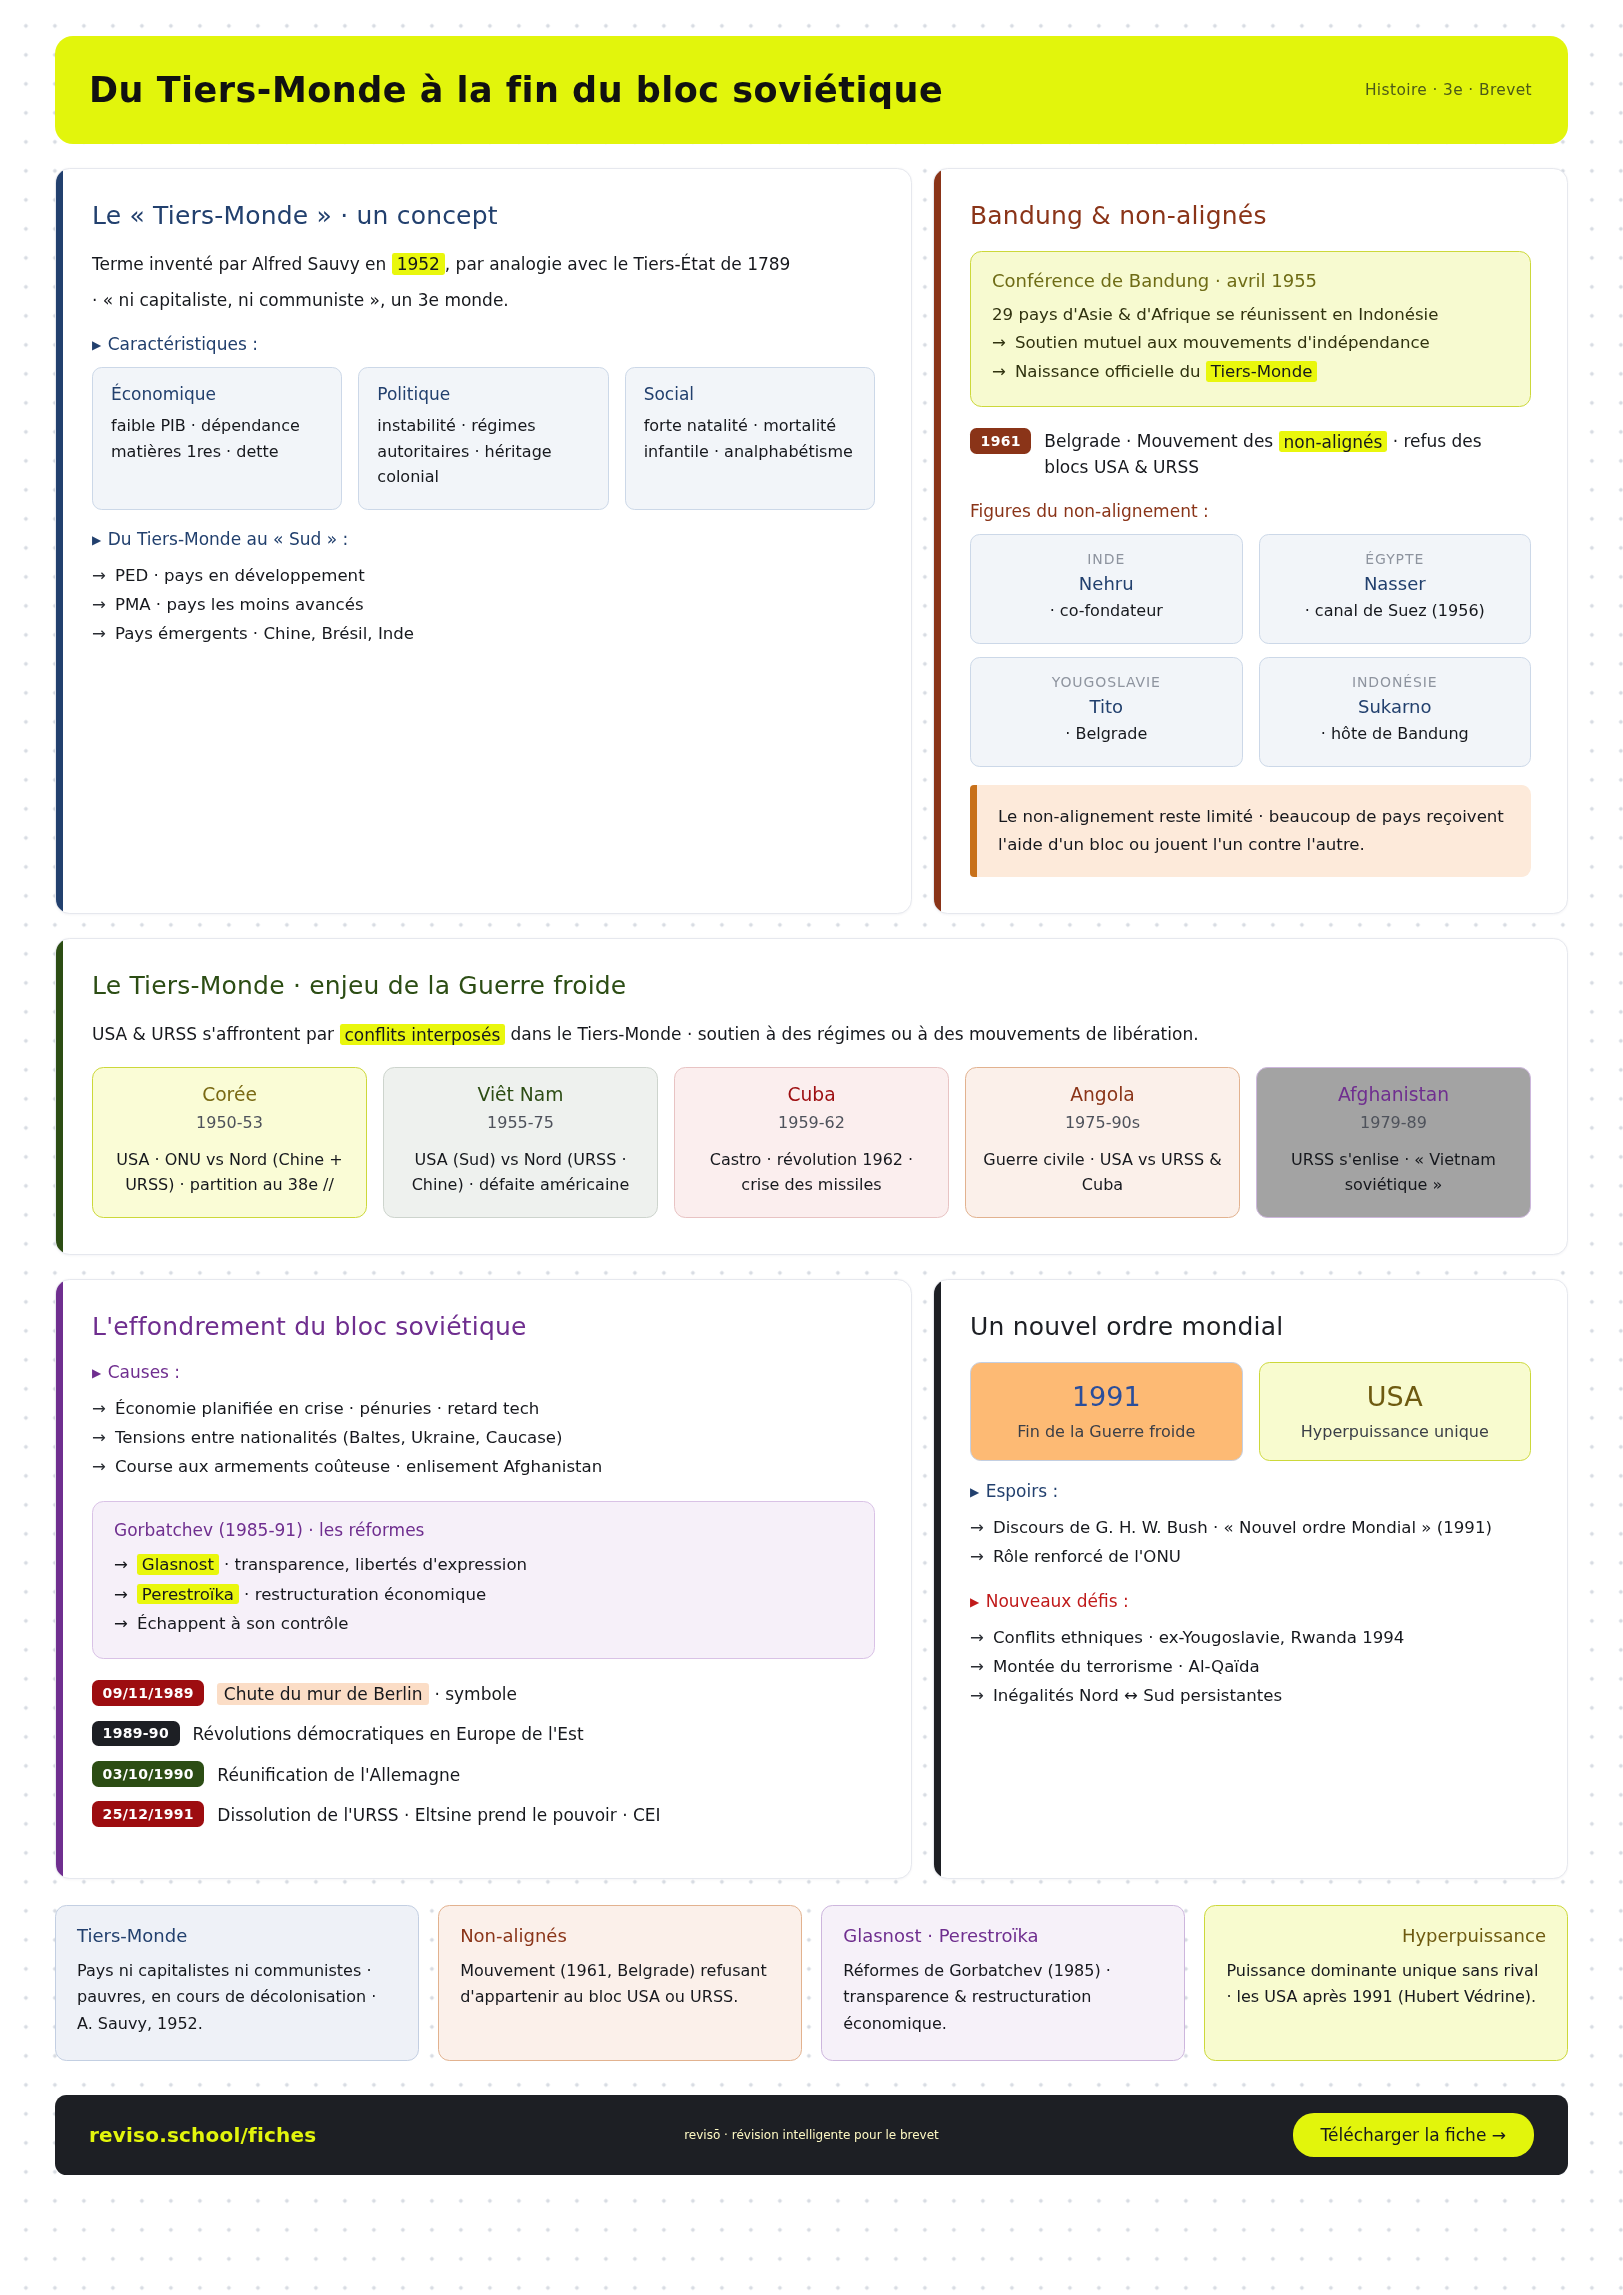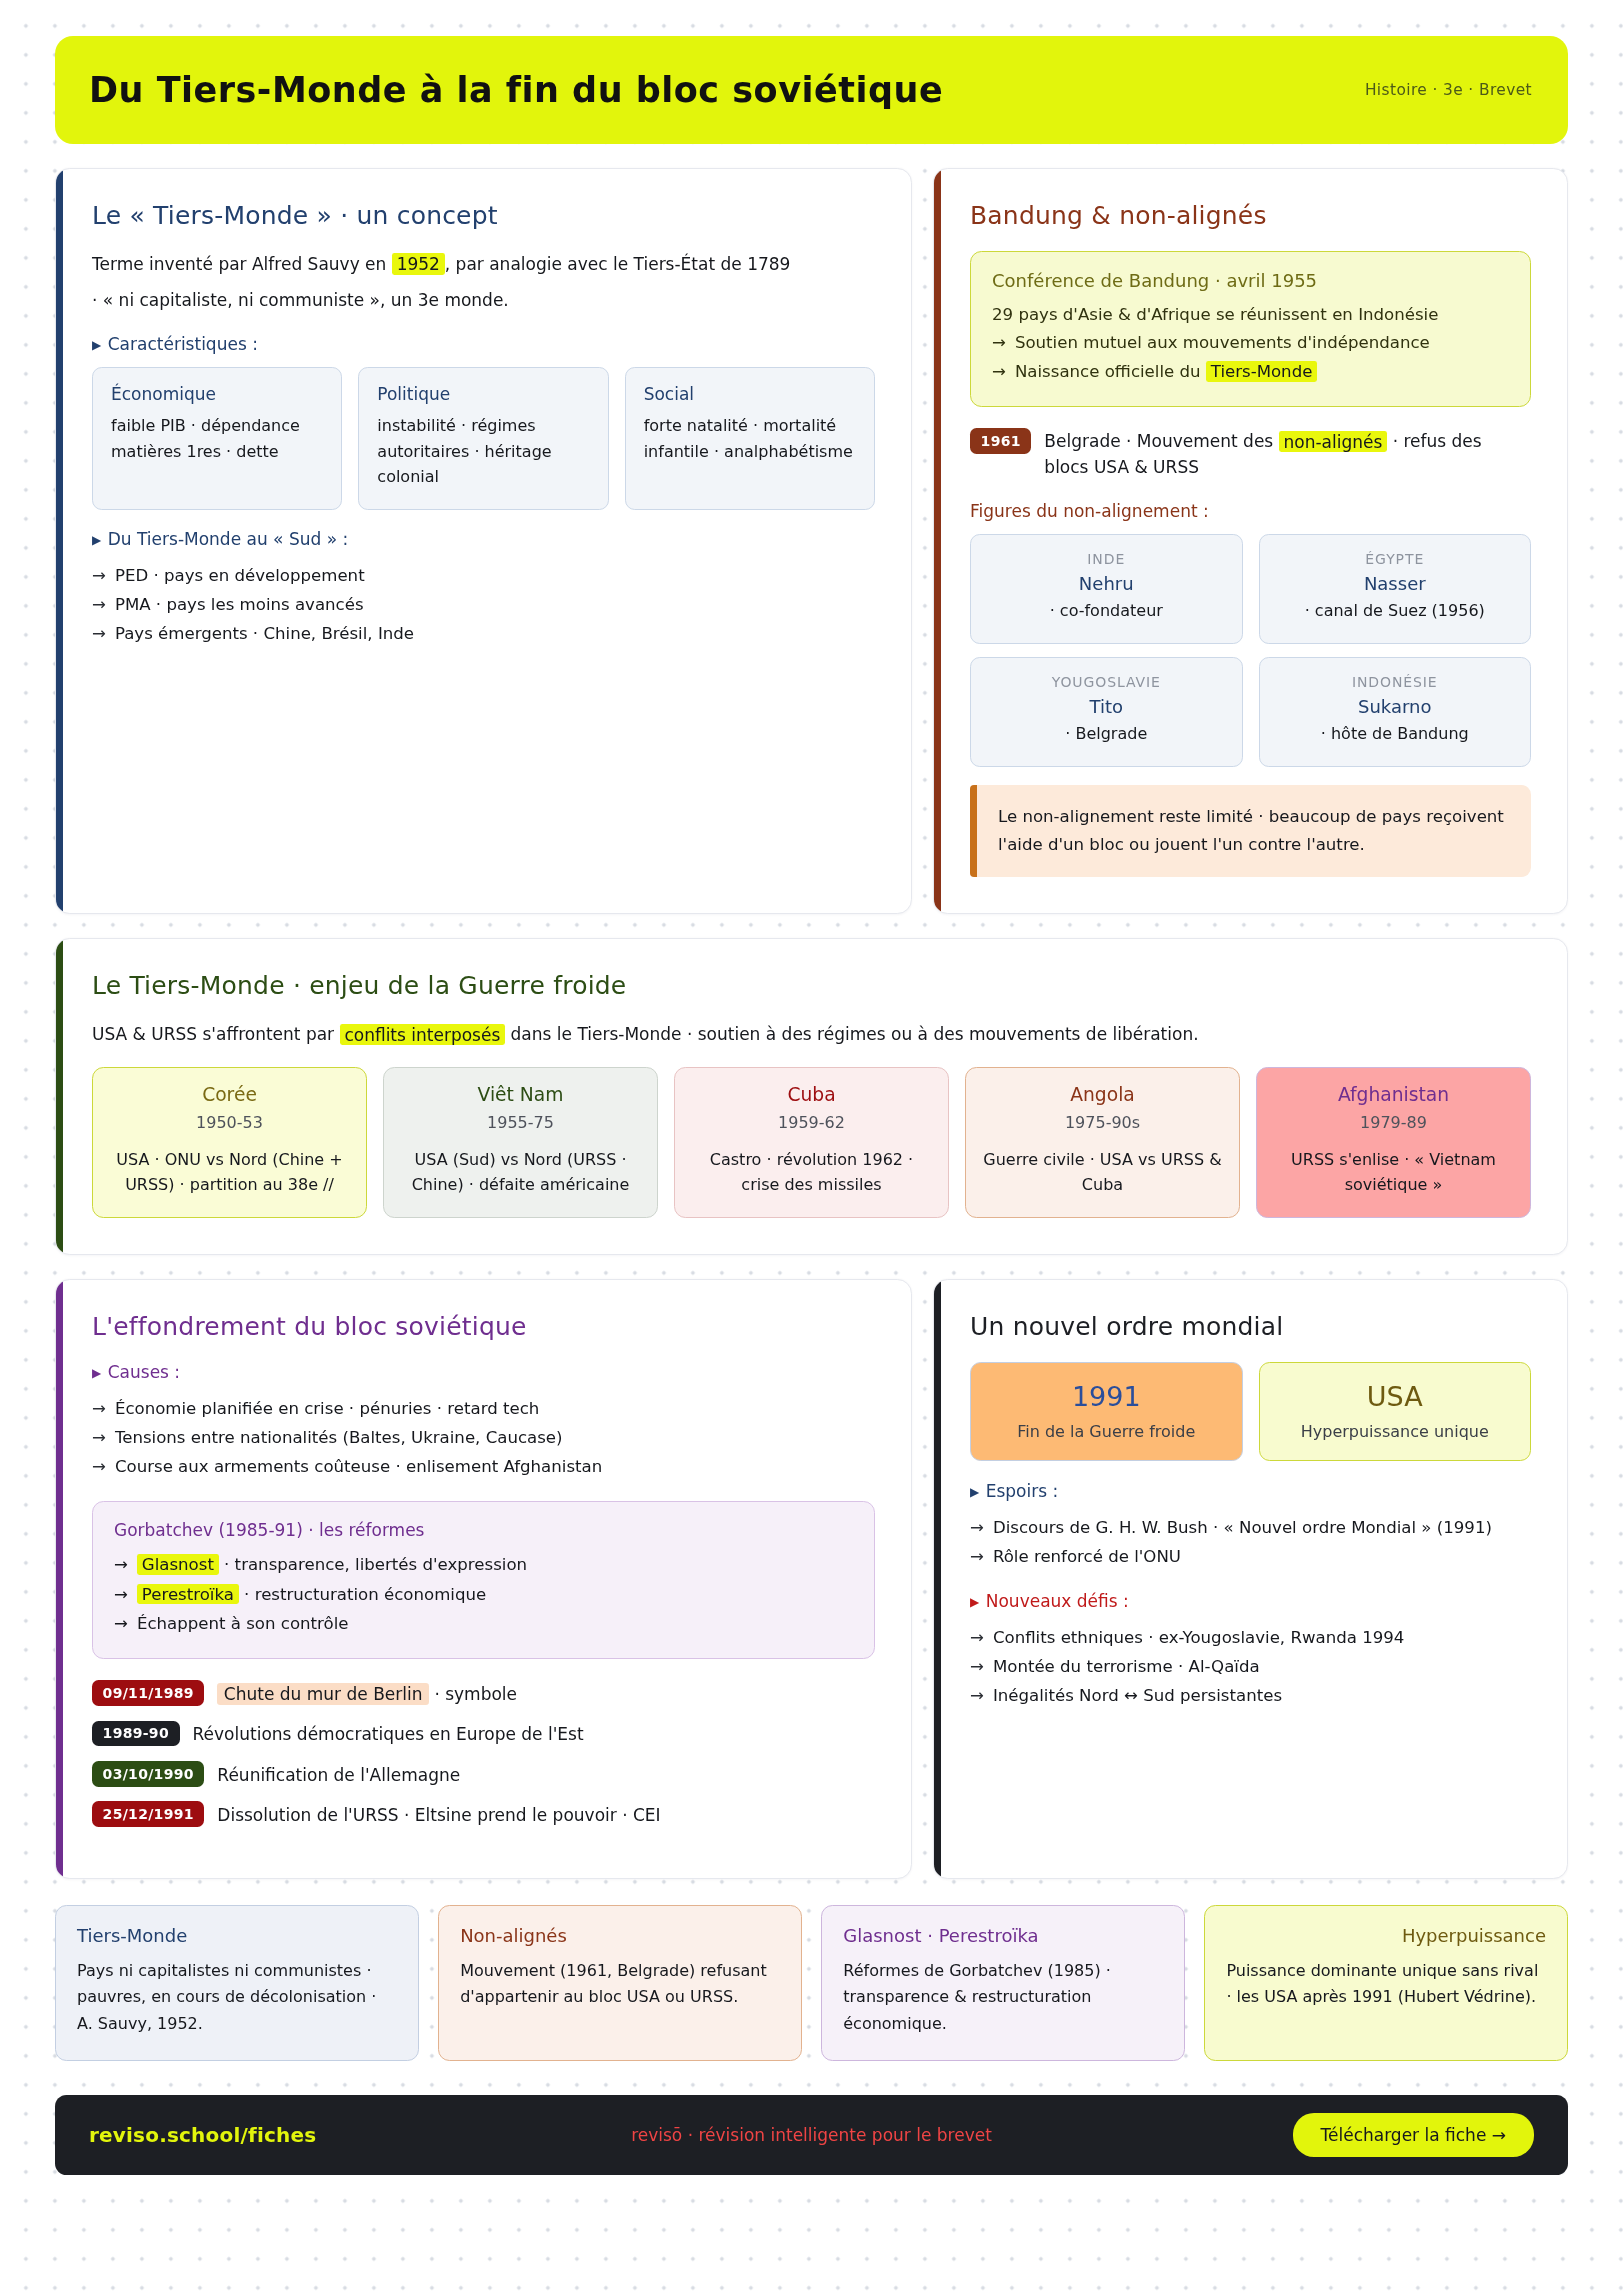--- a/index.html
+++ b/index.html
@@ -277,21 +277,21 @@
     color: #16181d;
   }
   .cf-yellow { background: #fafcd6; border-color: #ccd83a; }
   .cf-yellow .cf-name { color: #7a6a14; }
   .cf-sage   { background: #eef1ee; border-color: #cdd4cd; }
   .cf-sage   .cf-name { color: #2c4d14; }
   .cf-pink   { background: #fbeeee; border-color: #e8c3c3; }
   .cf-pink   .cf-name { color: #9d0d10; }
   .cf-orange { background: #fbf0ea; border-color: #e2b28f; }
   .cf-orange .cf-name { color: #8a3418; }
-  .cf-purple { background: #fca5a5; border-color: #cdb6dd; }
+  .cf-purple { background: #a3a3a3; border-color: #cdb6dd; }
   .cf-purple .cf-name { color: #6f2e8f; }
 
   
   .stats { display: flex; gap: 16px; margin-bottom: 8px; }
   .stat {
     flex: 1;
     border-radius: 10.6px;
     border: 1.2px solid;
     padding: 18px 14.6px 19.5px 14.6px;
     text-align: center;
@@ -350,22 +350,22 @@
   .footer-url {
     font-size: 20px;
     font-weight: 700;
     color: #e2f50c;
     letter-spacing: 0.2px;
   }
   .footer-tag {
     position: absolute;
     left: 50%;
     transform: translateX(-50%);
-    font-size: 17px;
-    color: #ef4444;
+    font-size: 12px;
+    color: #fef9c3;
   }
   .footer-btn {
     position: absolute;
     right: 34px;
     background: #e2f50c;
     color: #16181d;
     font-size: 17px;
     padding: 12px 28px;
     border: none;
     border-radius: 21px;

